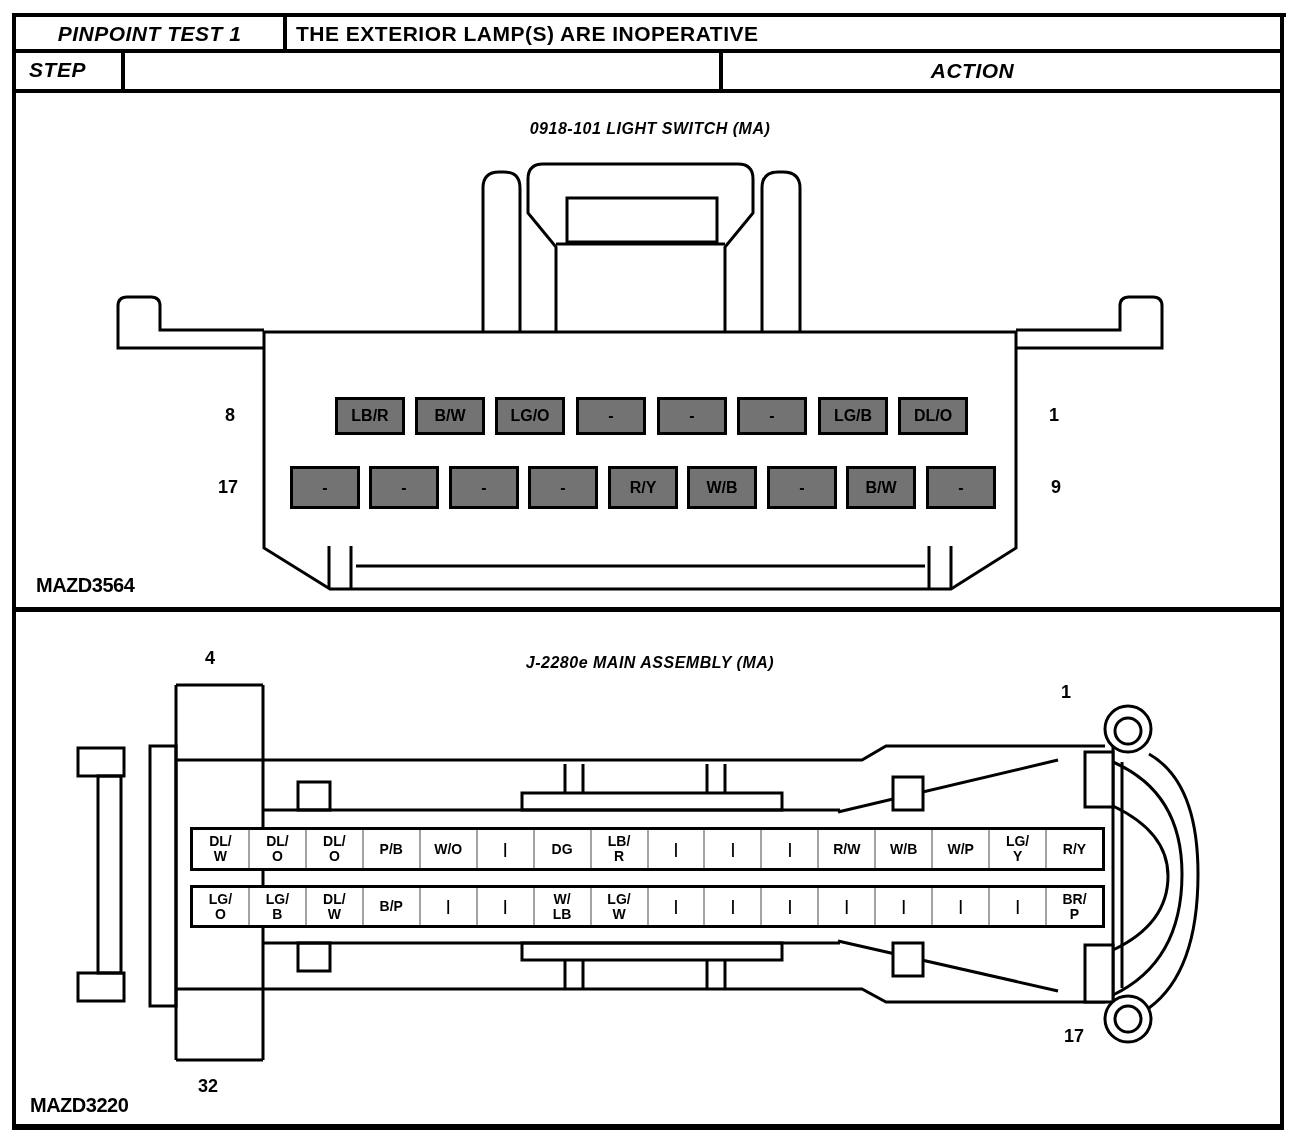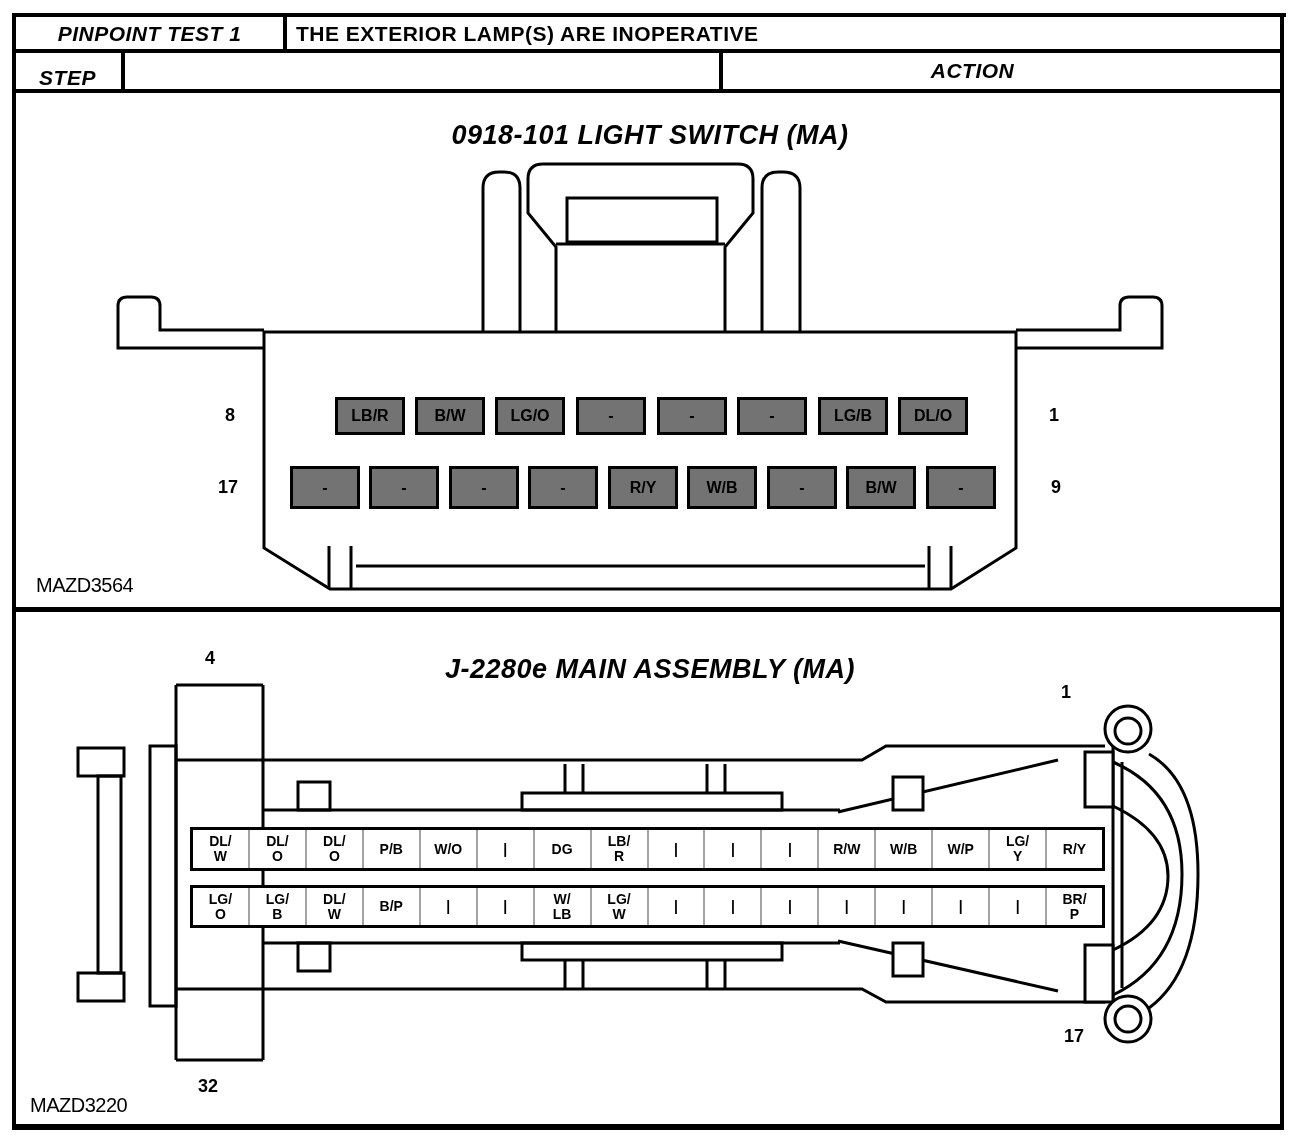--- a/index.html
+++ b/index.html
@@ -2,22 +2,22 @@
 <html><head>
 <meta charset="utf-8">
 <style>
   html,body{margin:0;padding:0;background:#e8e8e8;}
   .page{position:relative;width:1312px;height:1136px;background:#fff;
         font-family:"Liberation Sans",sans-serif;color:#000;overflow:hidden;}
   .ln{position:absolute;background:#000;}
   .txt{position:absolute;white-space:nowrap;}
   .hdr{font-size:21px;font-weight:bold;letter-spacing:.5px;}
   .ctr{text-align:center;font-style:italic;}
-  .ptitle{font-size:27px;font-weight:bold;letter-spacing:.5px;}
-  .mazd{font-size:20px;font-weight:normal;letter-spacing:-.5px;text-align:right;}
+  .ptitle{font-size:16px;font-weight:bold;letter-spacing:.5px;}
+  .mazd{font-size:20px;font-weight:bold;letter-spacing:-.5px;text-align:right;}
   .pnum{font-size:18px;font-weight:600;text-align:center;width:36px;}
   .pinbox{position:absolute;width:70px;box-sizing:border-box;border:3px solid #000;
           background:#737373;font-size:16px;font-weight:bold;text-align:center;}
   .pb1{top:397px;height:38px;line-height:32px;}
   .pb2{top:466px;height:43px;line-height:37px;}
   .pinstrip{position:absolute;left:190px;width:915px;box-sizing:border-box;
             border:3px solid #000;background:#fff;display:flex;}
   .strip1{top:827px;height:44px;}
   .strip2{top:885px;height:43px;}
   .cell{flex:1;border-right:2px solid #a3a3a3;display:flex;align-items:center;justify-content:center;
@@ -40,21 +40,21 @@
   <div class="ln" style="left:12px;top:49px;width:1272px;height:4px;"></div>
   <div class="ln" style="left:12px;top:89px;width:1272px;height:4px;"></div>
   <div class="ln" style="left:283px;top:13px;width:4px;height:40px;"></div>
   <div class="ln" style="left:121px;top:49px;width:4px;height:44px;"></div>
   <div class="ln" style="left:719px;top:49px;width:4px;height:44px;"></div>
 
   <div class="ln" style="left:12px;top:607px;width:1272px;height:5px;"></div>
 
   <div class="txt hdr ctr" style="left:16px;top:22px;width:267px;">PINPOINT TEST 1</div>
   <div class="txt hdr" style="left:296px;top:22px;">THE EXTERIOR LAMP(S) ARE INOPERATIVE</div>
-  <div class="txt hdr ctr" style="left:16px;top:66px;width:83px;padding-left:10px;">STEP</div>
+  <div class="txt hdr ctr" style="left:16px;top:58px;width:83px;">STEP</div>
   <div class="txt hdr ctr" style="left:723px;top:59px;width:499px;">ACTION</div>
 
   <div class="txt ptitle ctr" style="left:350px;top:120px;width:600px;">0918-101 LIGHT SWITCH (MA)</div>
 
   <svg width="1312" height="1136" viewBox="0 0 1312 1136">
 
     <path d="M264,332 L264,548 L330,589 L951,589 L1016,548 L1016,332 Z"></path>
     <line x1="356" y1="566" x2="925" y2="566"></line>
 
     <path d="M329,588 L329,546 M351,588 L351,546 M929,588 L929,546 M951,588 L951,546"></path>

